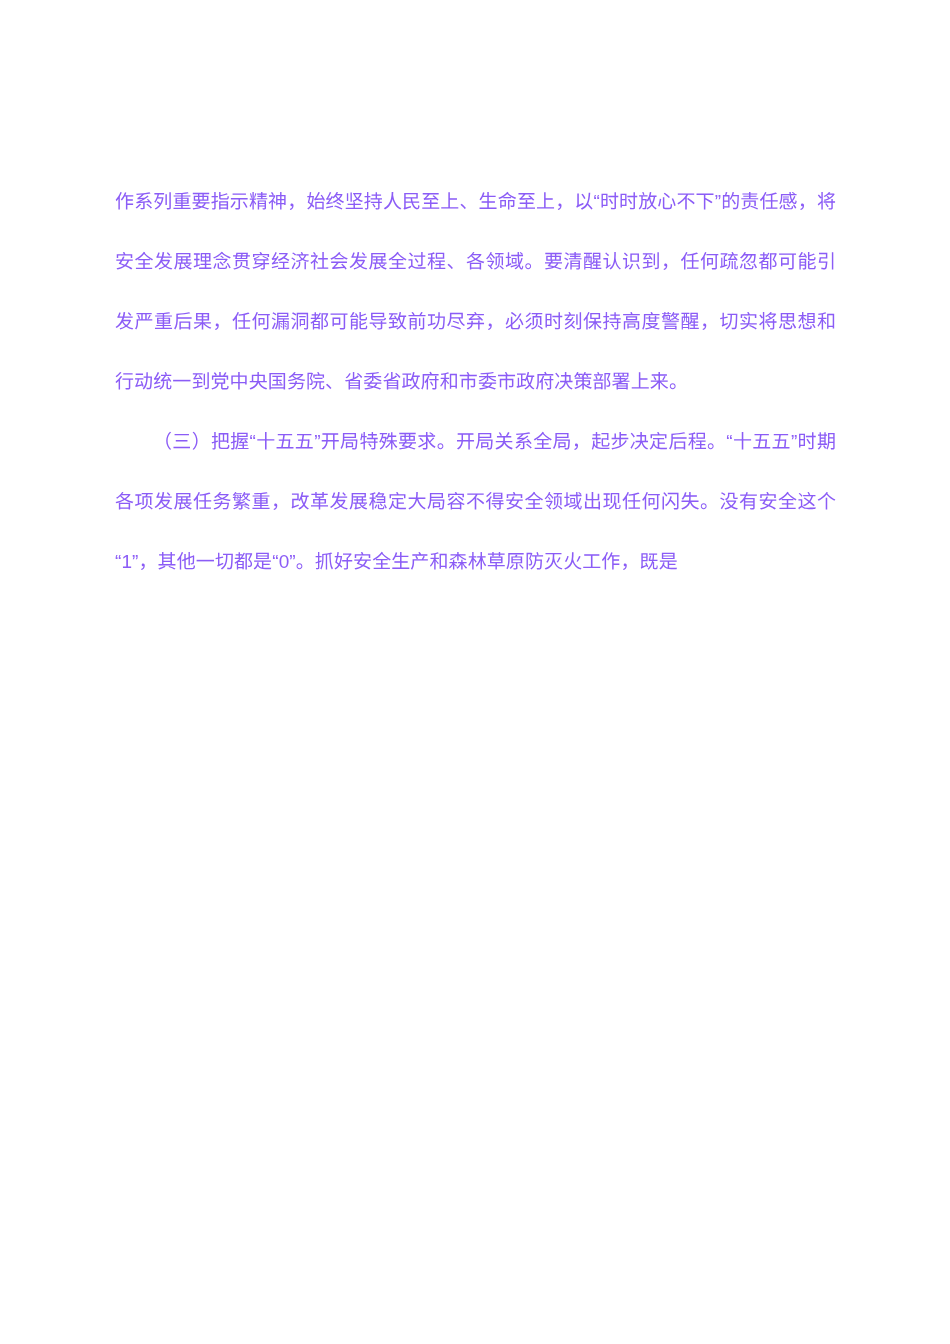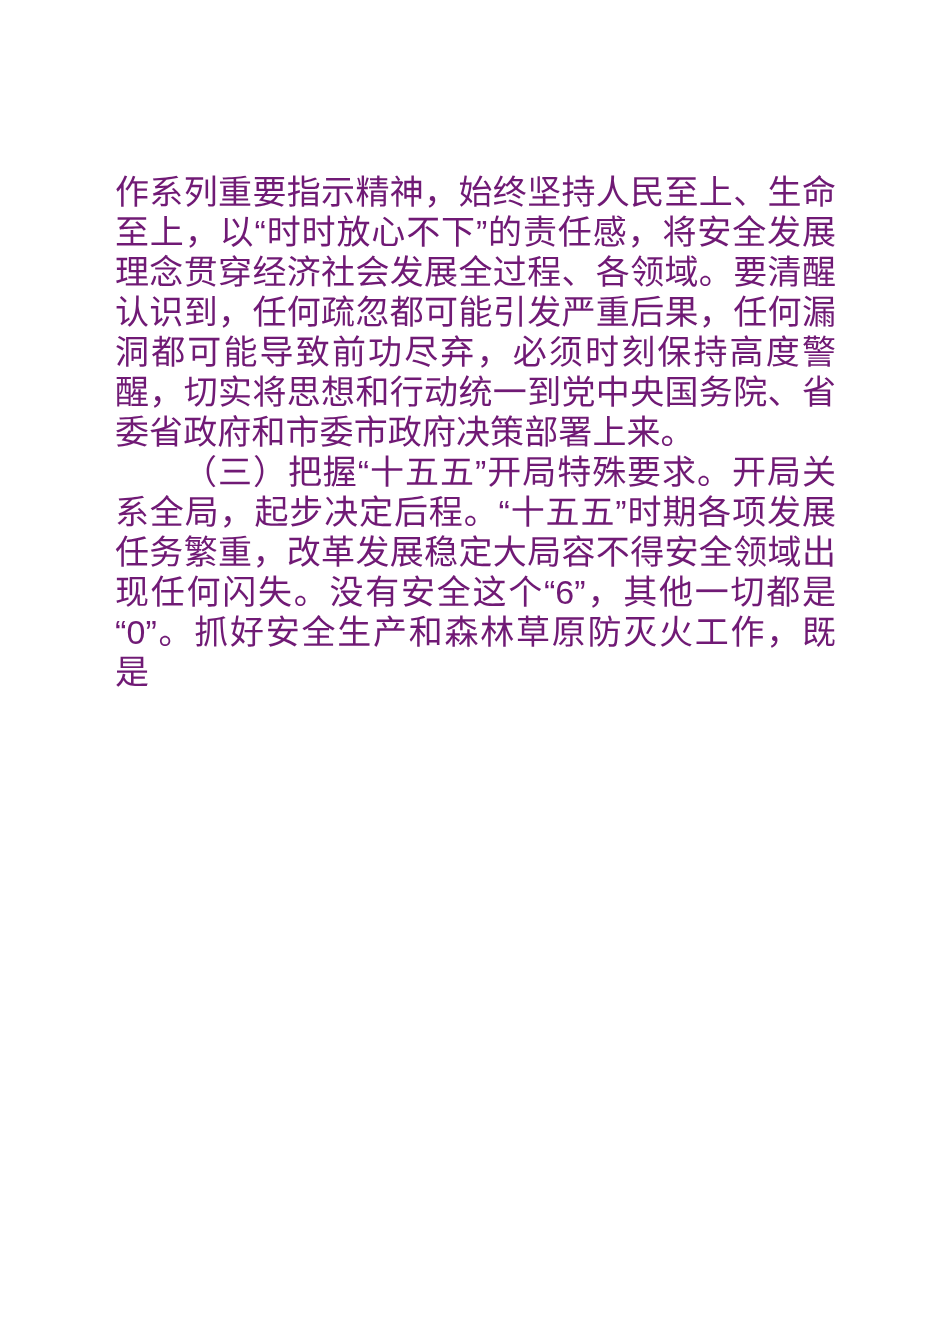--- a/index.html
+++ b/index.html
@@ -13,37 +13,37 @@
       height: 1344px;
       background: #ffffff;
       overflow: hidden;
       font-family: "Liberation Sans", "DejaVu Sans", sans-serif;
     }
     .text-block {
       position: absolute;
       left: 115px;
       top: 172px;
       width: 721px;
-      color: #701a75;
-      font-size: 34px;
-      line-height: 40px;
+      color: #8b5cf6;
+      font-size: 19px;
+      line-height: 60px;
       text-align: justify;
       text-justify: inter-ideograph;
       letter-spacing: 0.1px;
       font-kerning: none;
     }
     .text-block p {
       margin: 0;
       padding: 0;
     }
     .text-block p.indent {
       text-indent: 2em;
     }
   </style>
 </head>
 <body>
 
 <div class="page">
   <div class="text-block">
     <p>作系列重要指示精神，始终坚持人民至上、生命至上，以“时时放心不下”的责任感，将安全发展理念贯穿经济社会发展全过程、各领域。要清醒认识到，任何疏忽都可能引发严重后果，任何漏洞都可能导致前功尽弃，必须时刻保持高度警醒，切实将思想和行动统一到党中央国务院、省委省政府和市委市政府决策部署上来。</p>
-    <p class="indent">（三）把握“十五五”开局特殊要求。开局关系全局，起步决定后程。“十五五”时期各项发展任务繁重，改革发展稳定大局容不得安全领域出现任何闪失。没有安全这个“6”，其他一切都是“0”。抓好安全生产和森林草原防灭火工作，既是</p>
+    <p class="indent">（三）把握“十五五”开局特殊要求。开局关系全局，起步决定后程。“十五五”时期各项发展任务繁重，改革发展稳定大局容不得安全领域出现任何闪失。没有安全这个“1”，其他一切都是“0”。抓好安全生产和森林草原防灭火工作，既是</p>
   </div>
 </div>
 
 </body></html>

